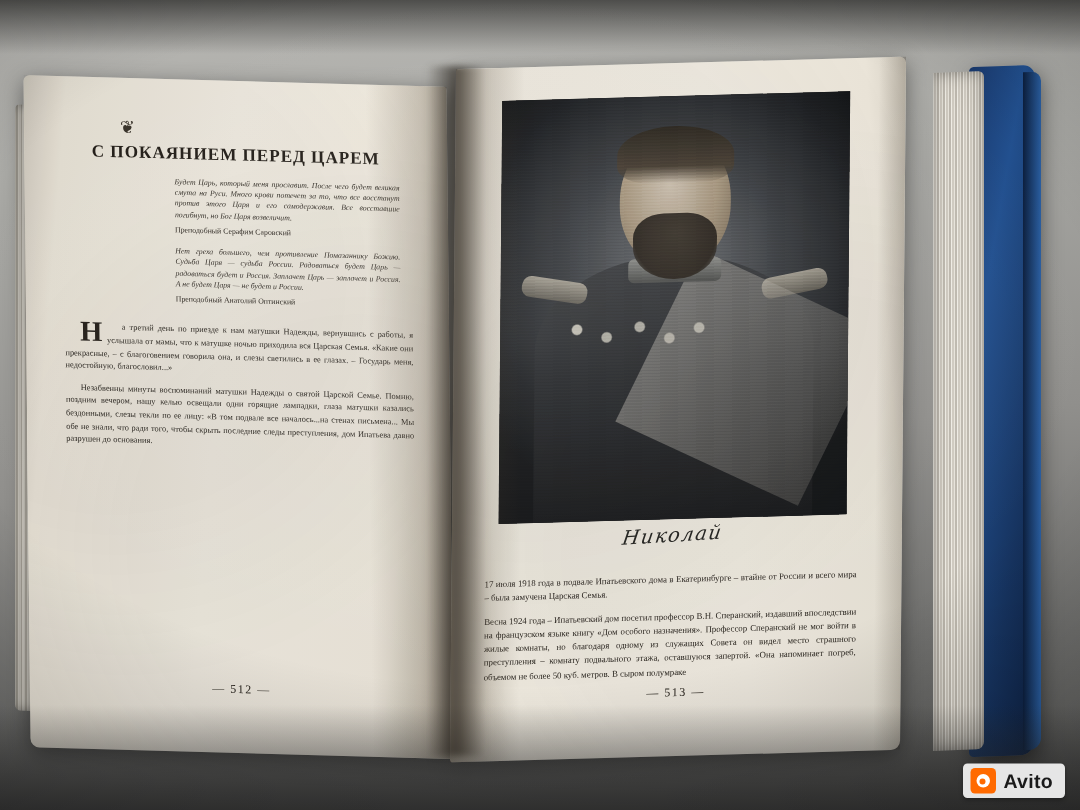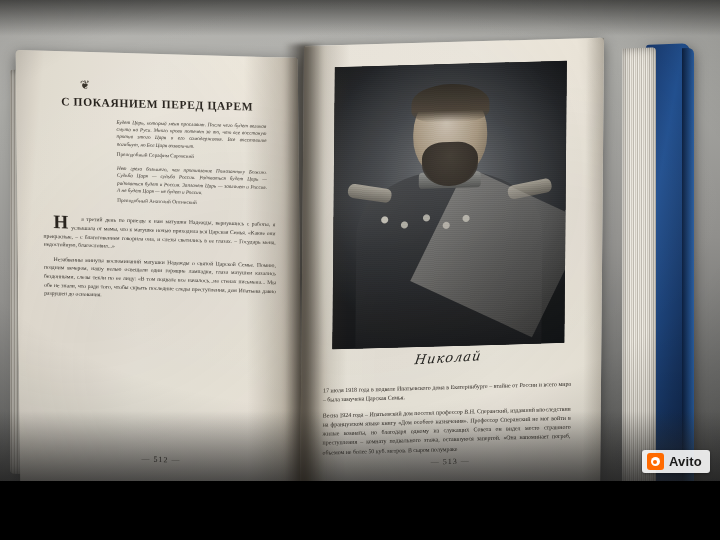--- a/index.html
+++ b/index.html
@@ -10,21 +10,21 @@
   body {
     width: 720px;
     height: 540px;
     overflow: hidden;
     font-family: "Liberation Serif", serif;
   }
 
   #scene {
     position: relative;
     width: 720px;
-    height: 481px;
+    height: 540px;
     background: #9a9a98;
     overflow: hidden;
   }
 
   
   .bg-surface {
     position: absolute;
     inset: 0;
     background:
       linear-gradient(175deg, #b9b8b4 0%, #a8a8a4 22%, #908f8c 55%, #6f6f6d 80%, #5a5a58 100%);

